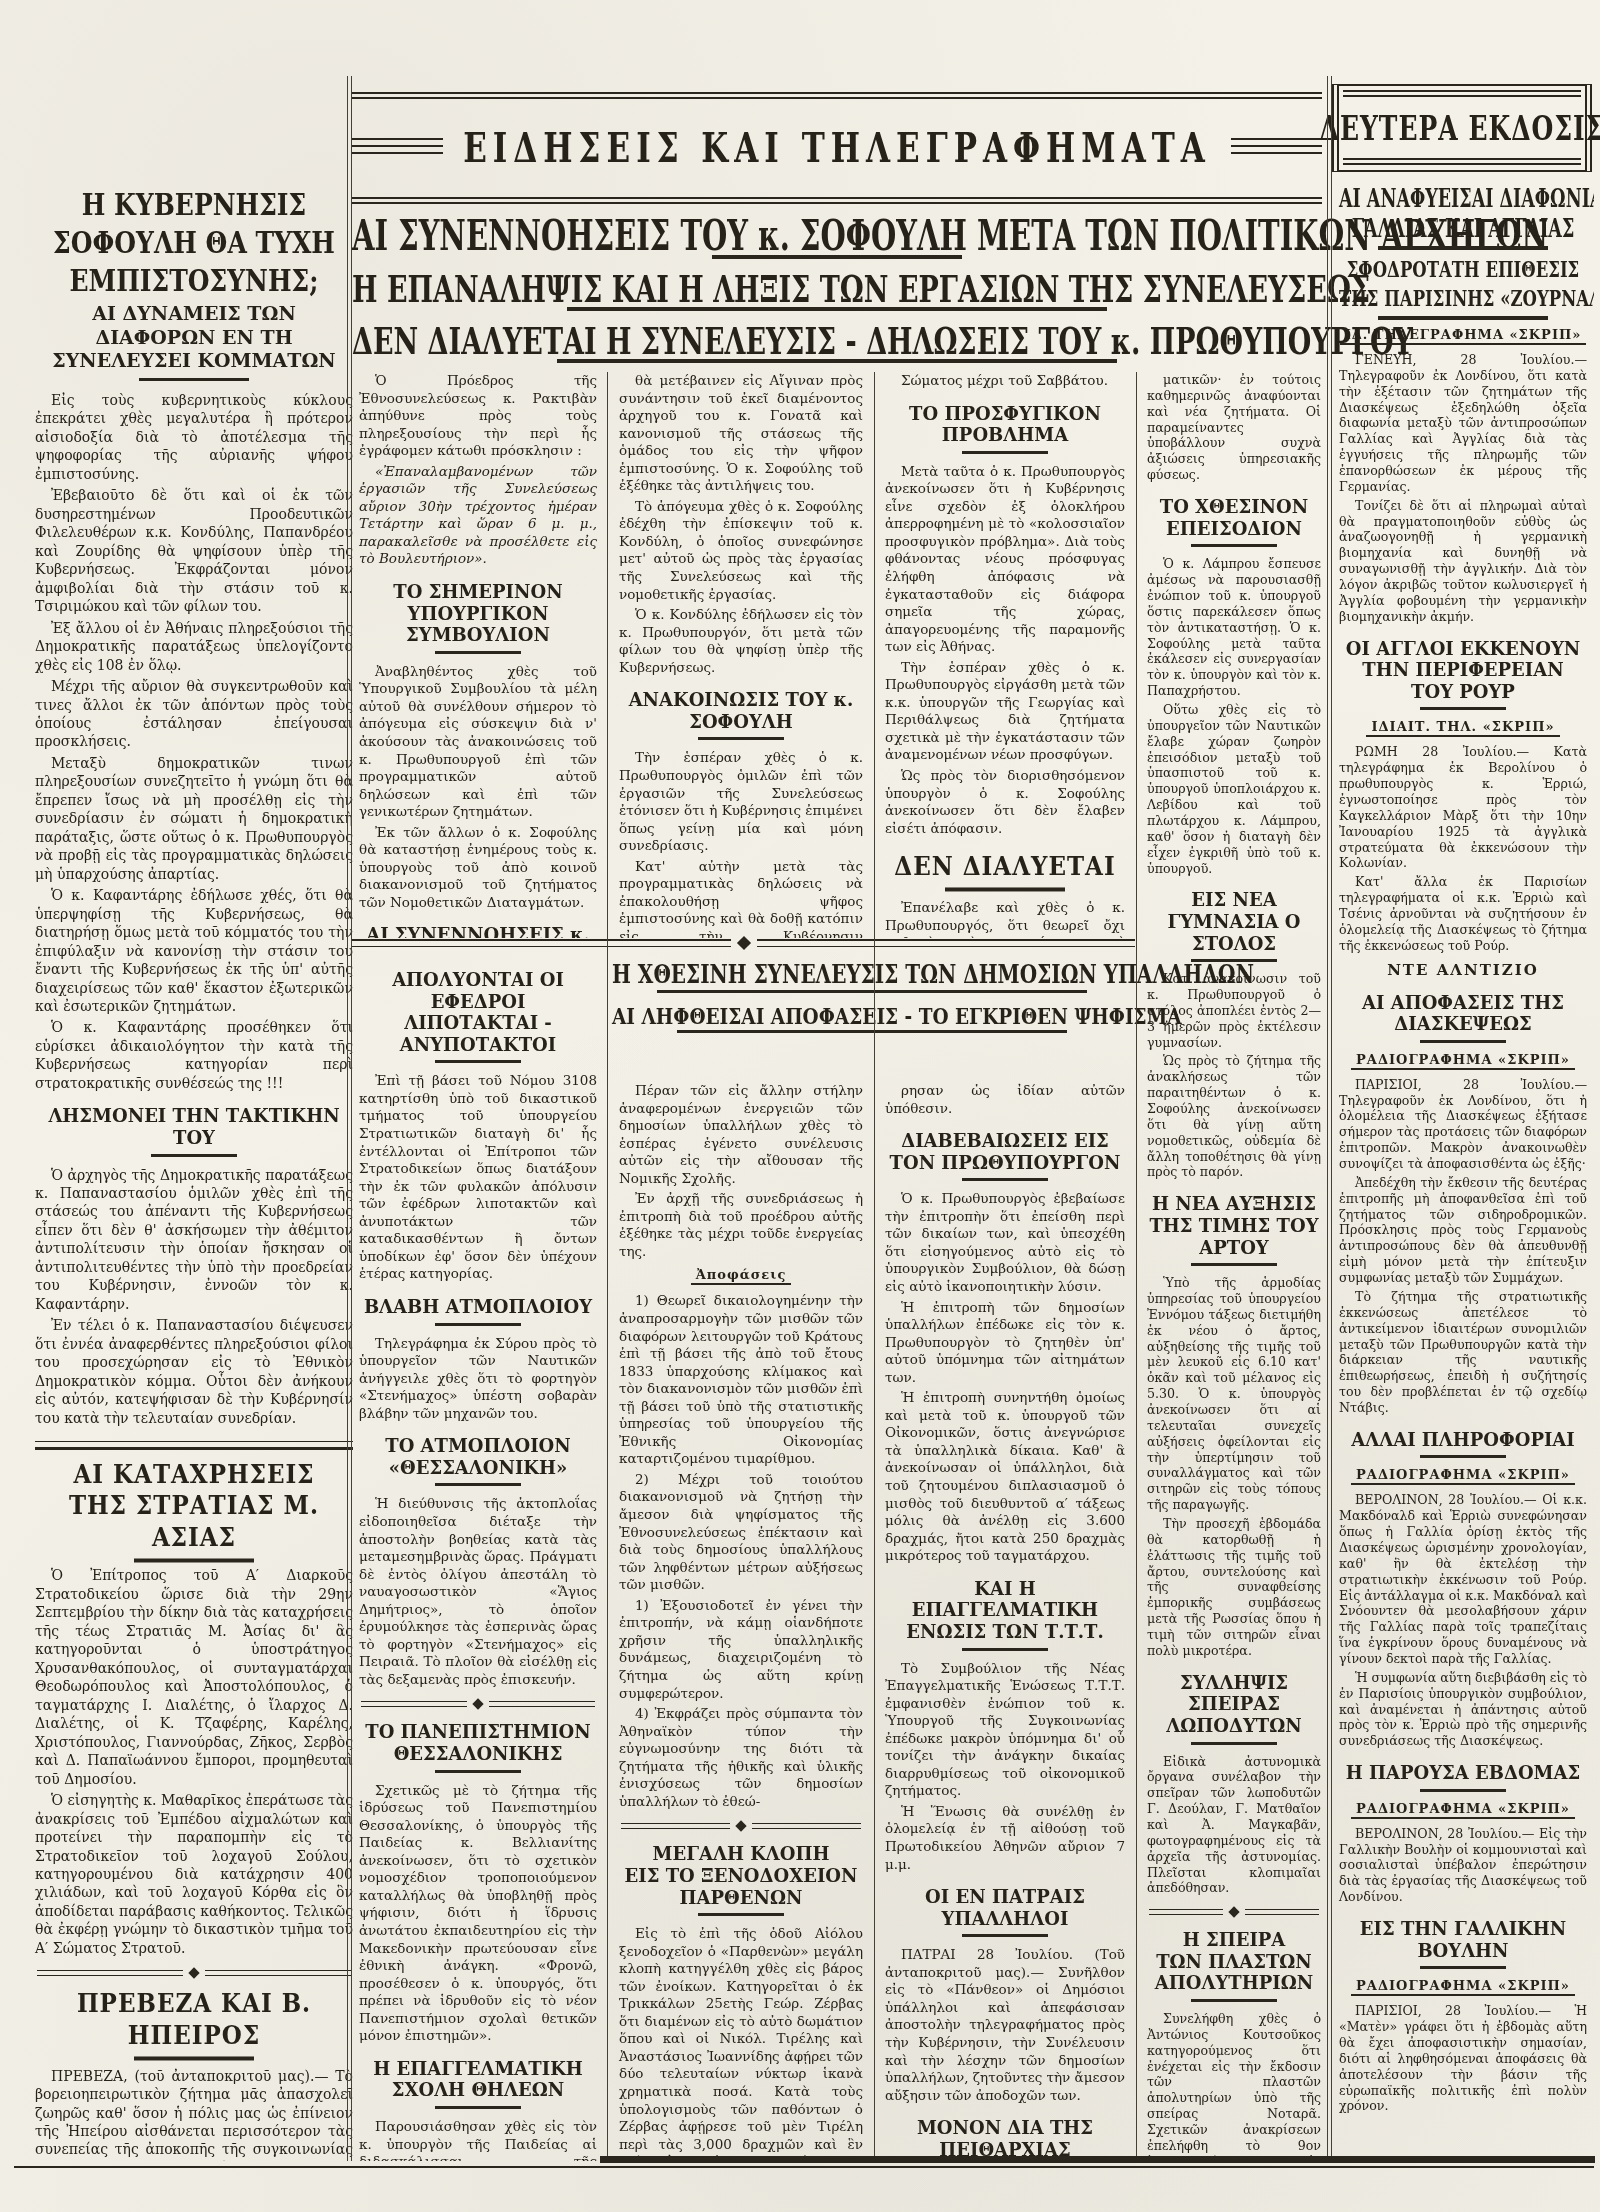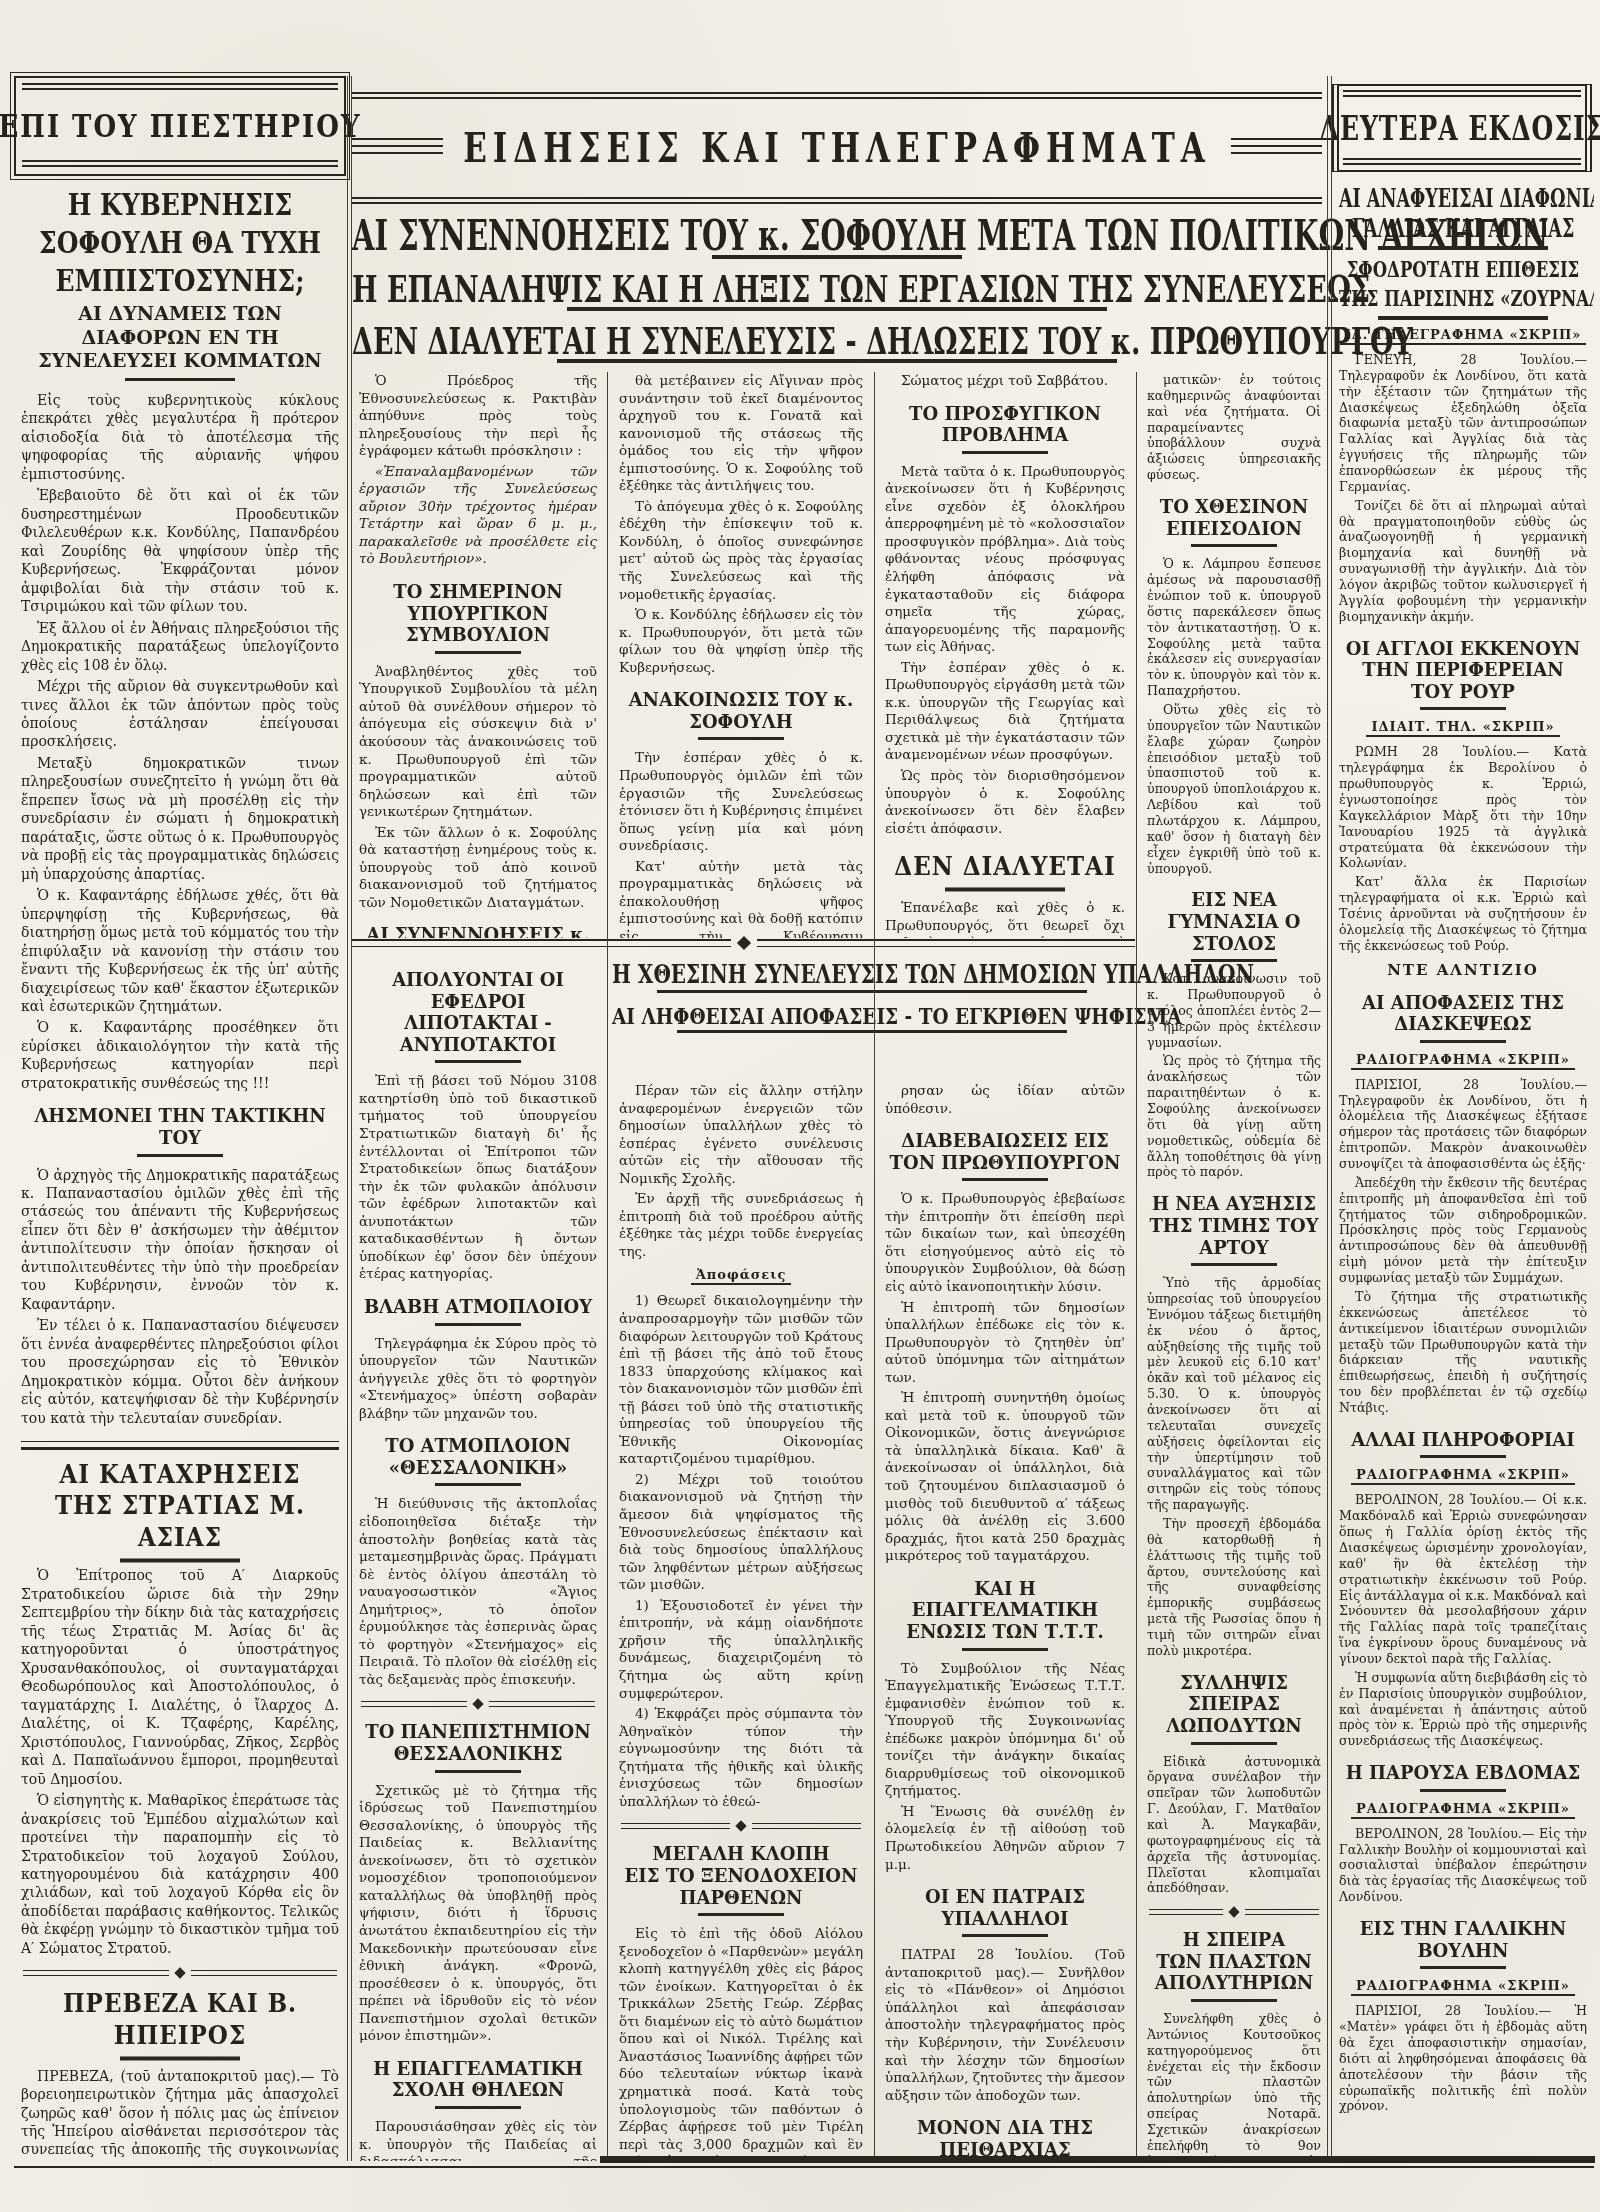--- a/index.html
+++ b/index.html
@@ -76,42 +76,39 @@
 
   .rlead .it-rh1{text-align:center;font-weight:700;font-size:17.5px;transform:scaleY(1.5);white-space:nowrap;margin:10px 0 8px;}
   .rlead .it-rh2{text-align:center;font-weight:700;font-size:16.5px;transform:scaleY(1.4);white-space:nowrap;margin:10px 0 8px;}
   .rbar{height:4px;background:#2a261d;margin:0 auto 6px;}
 </style>
 </head>
 <body>
 
 <div class="page">
 
-  <div class="stopbox">
-    <div class="t">ΕΠΙ ΤΟΥ ΠΙΕΣΤΗΡΙΟΥ</div>
-  </div>
   <div class="banner">
     <div class="lines"></div>
     <div class="t">ΕΙΔΗΣΕΙΣ ΚΑΙ ΤΗΛΕΓΡΑΦΗΜΑΤΑ</div>
     <div class="lines"></div>
   </div>
   <div class="edbox">
     <div class="t">ΔΕΥΤΕΡΑ ΕΚΔΟΣΙΣ</div>
   </div>
 
   <div class="lead">
     <div class="l1">ΑΙ ΣΥΝΕΝΝΟΗΣΕΙΣ ΤΟΥ κ. ΣΟΦΟΥΛΗ ΜΕΤΑ ΤΩΝ ΠΟΛΙΤΙΚΩΝ ΑΡΧΗΓΩΝ</div>
     <div class="bar" style="width:250px"></div>
     <div class="l2">Η ΕΠΑΝΑΛΗΨΙΣ ΚΑΙ Η ΛΗΞΙΣ ΤΩΝ ΕΡΓΑΣΙΩΝ ΤΗΣ ΣΥΝΕΛΕΥΣΕΩΣ</div>
     <div class="bar" style="width:540px"></div>
     <div class="l3">ΔΕΝ ΔΙΑΛΥΕΤΑΙ Η ΣΥΝΕΛΕΥΣΙΣ - ΔΗΛΩΣΕΙΣ ΤΟΥ κ. ΠΡΩΘΥΠΟΥΡΓΟΥ</div>
     <div class="bar" style="width:560px"></div>
   </div>
 
-  <div class="blk big1" style="left:14px;top:186px;width:332px;height:1975px">
+  <div class="blk big1" style="left:28px;top:186px;width:332px;height:1975px">
       <div class="it it-h1">
         <div>Η ΚΥΒΕΡΝΗΣΙΣ ΣΟΦΟΥΛΗ ΘΑ ΤΥΧΗ ΕΜΠΙΣΤΟΣΥΝΗΣ;</div>
       </div>
       <div class="it it-h2">
         <div>ΑΙ ΔΥΝΑΜΕΙΣ ΤΩΝ ΔΙΑΦΟΡΩΝ ΕΝ ΤΗ ΣΥΝΕΛΕΥΣΕΙ ΚΟΜΜΑΤΩΝ</div>
       </div>
       <div class="it it-p">
         <div>Εἰς τοὺς κυβερνητικοὺς κύκλους ἐπεκράτει χθὲς μεγαλυτέρα ἢ πρότερον αἰσιοδοξία διὰ τὸ ἀποτέλεσμα τῆς ψηφοφορίας τῆς αὐριανῆς ψήφου ἐμπιστοσύνης.</div>
       </div>
       <div class="it it-p">

